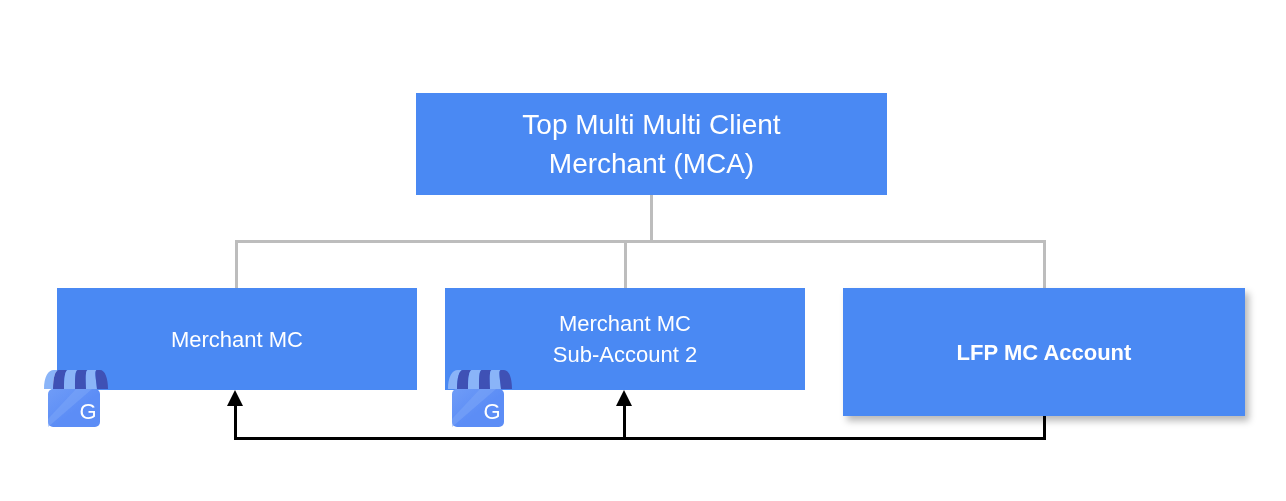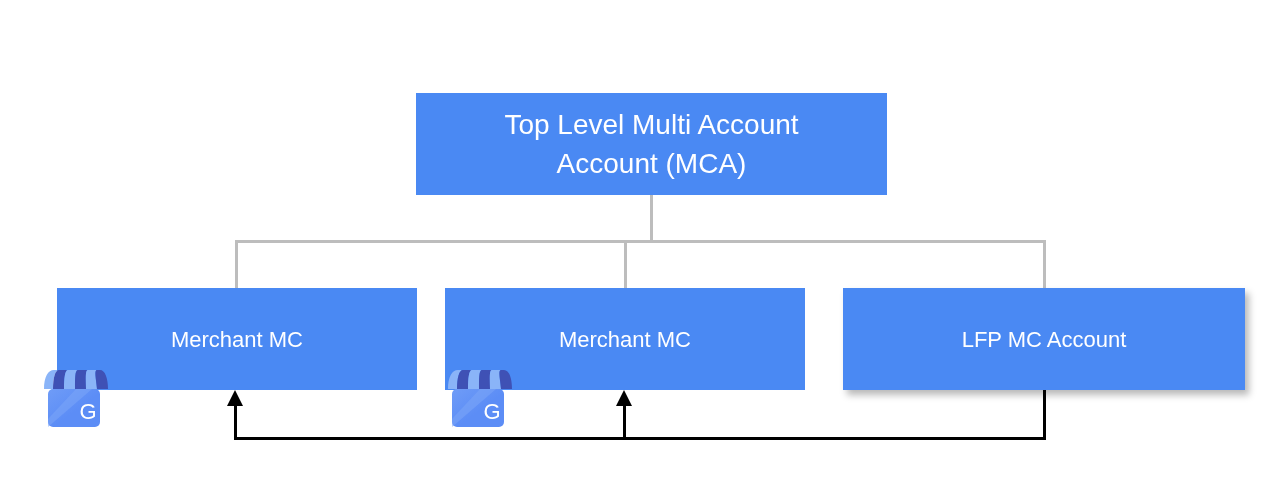--- a/index.html
+++ b/index.html
@@ -63,23 +63,24 @@
     left: 445px;
     top: 288px;
     width: 360px;
     height: 102px;
     font-size: 22px;
   }
   #node-lfp {
     left: 843px;
     top: 288px;
     width: 402px;
-    height: 102px;
+    height: 128px;
     font-size: 22px;
     box-shadow: 4px 5px 7px rgba(0,0,0,0.28);
+    font-weight: bold;
   }
   #node-sub1 .node-line,
   #node-sub2 .node-line,
   #node-lfp .node-line { line-height: 31px; }
 
   
   .conn {
     position: absolute;
     background: #bdbdbd;
     z-index: 1;
@@ -142,34 +143,35 @@
 
   <div class="edge edge-v" id="edge-lfp-down"></div>
   <div class="edge edge-h" id="edge-bottom-bus"></div>
   <div class="edge edge-v" id="edge-up-1"></div>
   <div class="edge edge-v" id="edge-up-2"></div>
   <div class="arrow-head" id="arrow-head-1"></div>
   <div class="arrow-head" id="arrow-head-2"></div>
 
   <div class="node-box" id="node-top">
     <span class="node-label">
-      <span class="node-line">Top Level Multi Account</span>
-      <span class="node-line">Account (MCA)</span>
+      <span class="node-line">Top Multi Multi Client</span>
+      <span class="node-line">Merchant (MCA)</span>
     </span>
   </div>
 
   <div class="node-box" id="node-sub1">
     <span class="node-label">
       <span class="node-line">Merchant MC</span>
     </span>
   </div>
 
   <div class="node-box" id="node-sub2">
     <span class="node-label">
       <span class="node-line">Merchant MC</span>
+      <span class="node-line">Sub-Account 2</span>
     </span>
   </div>
 
   <div class="node-box" id="node-lfp">
     <span class="node-label">
       <span class="node-line">LFP MC Account</span>
     </span>
   </div>
 
   <svg class="gmb-icon" id="gmb-icon-1" viewBox="0 0 68 64">

